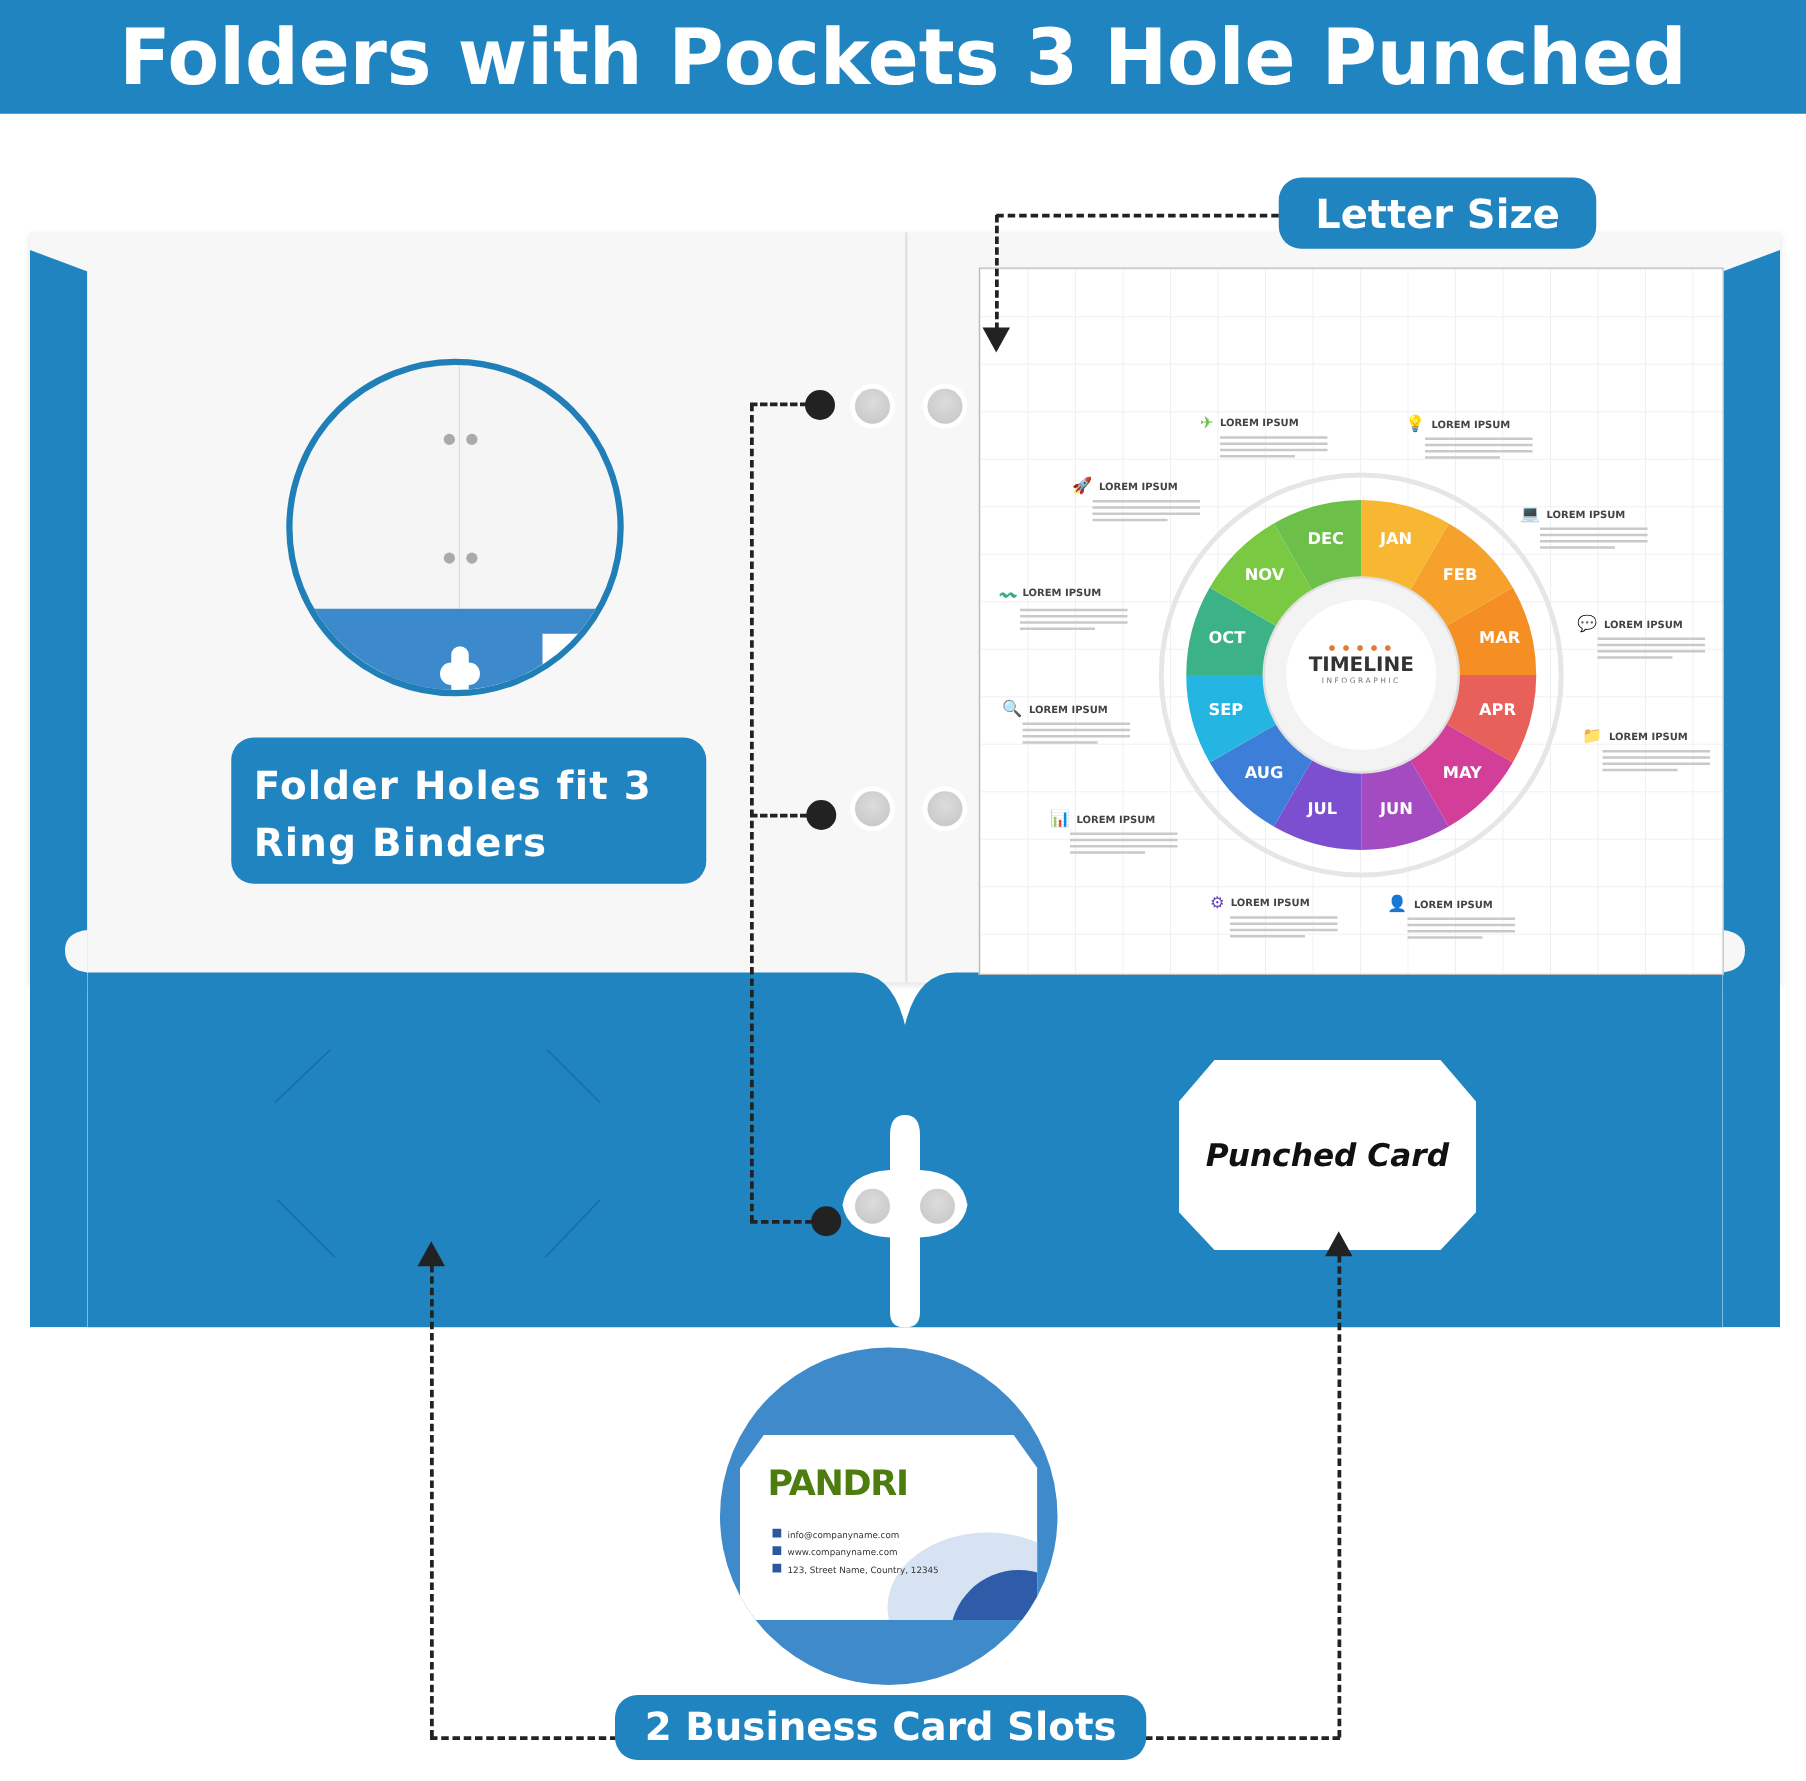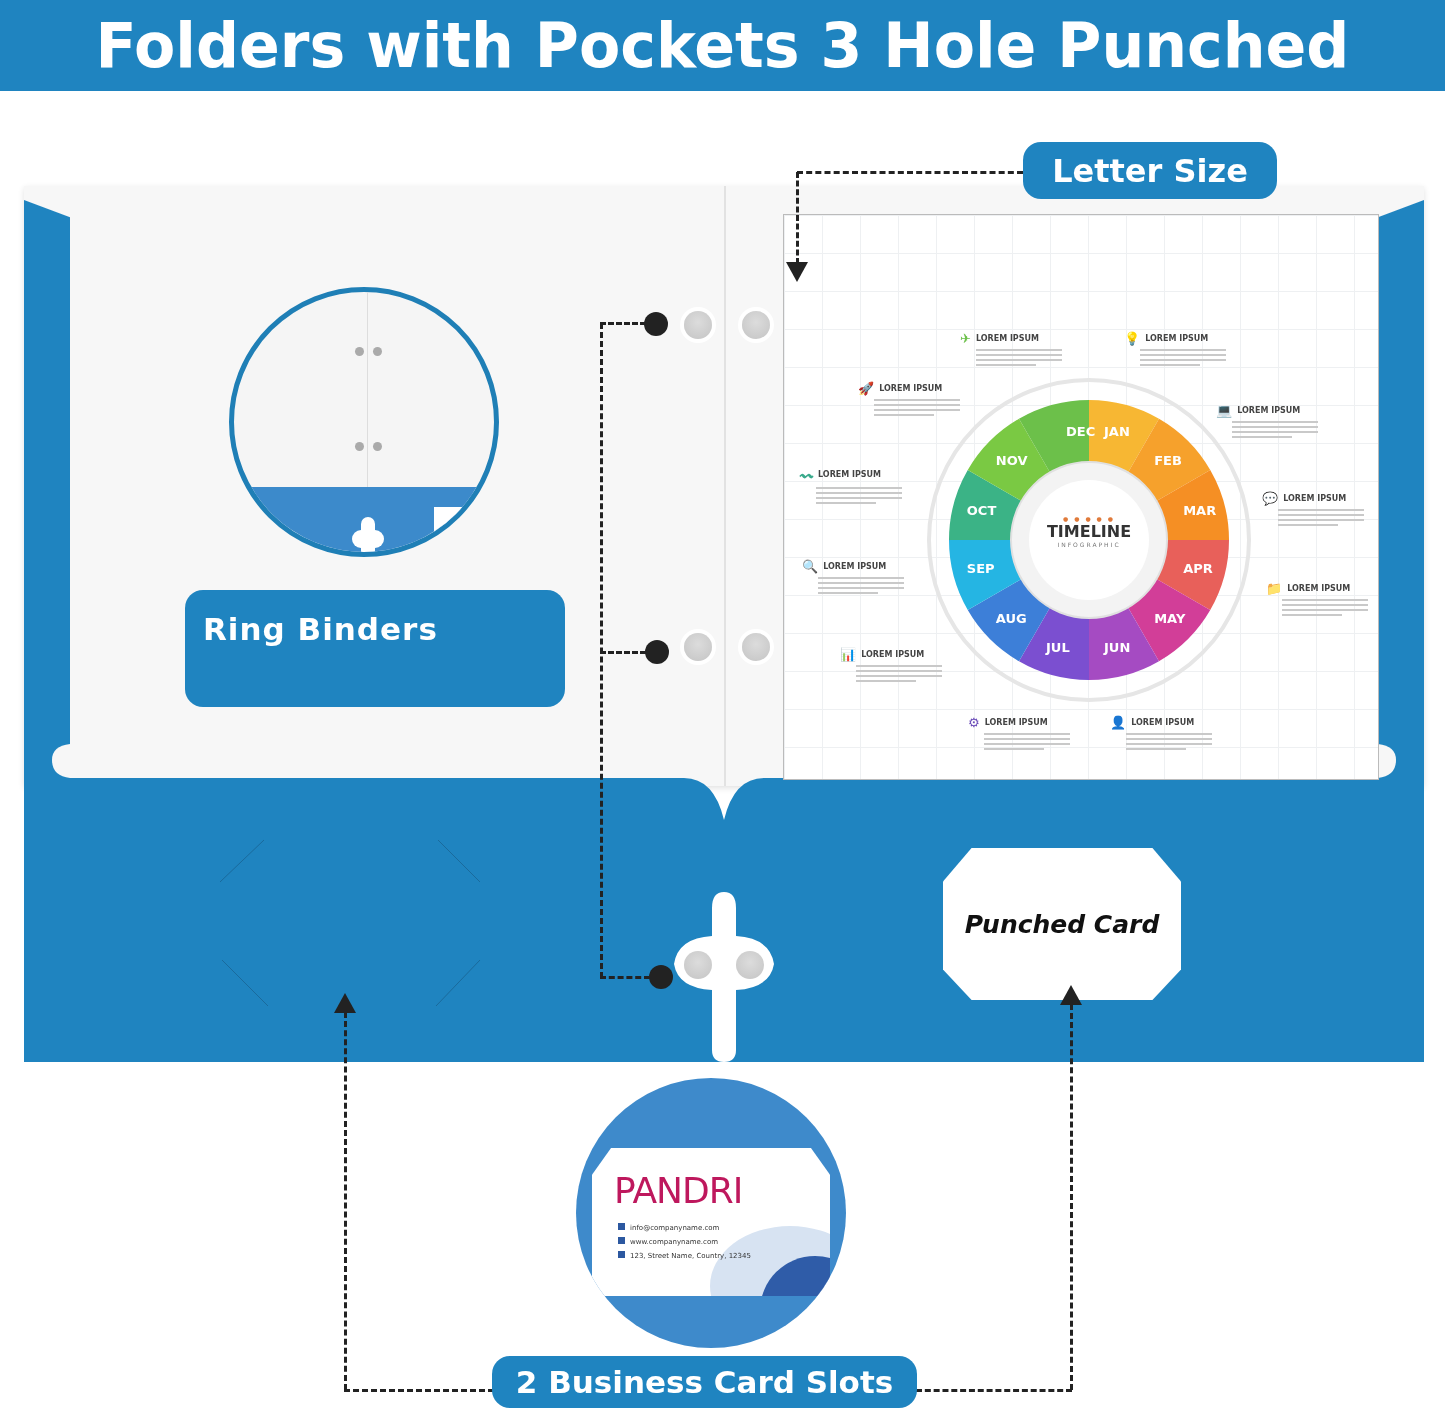--- a/index.html
+++ b/index.html
@@ -103,21 +103,21 @@
         <div class="month" style="left: 370.196px; top: 237.804px;">FEB</div>
         <div class="month" style="left: 399.184px; top: 288.012px;">MAR</div>
         <div class="month" style="left: 399.184px; top: 345.988px;">APR</div>
         <div class="month" style="left: 370.196px; top: 396.196px;">MAY</div>
         <div class="month" style="left: 319.988px; top: 425.184px;">JUN</div>
         <div class="month" style="left: 262.012px; top: 425.184px;">JUL</div>
         <div class="month" style="left: 211.804px; top: 396.196px;">AUG</div>
         <div class="month" style="left: 182.816px; top: 345.988px;">SEP</div>
         <div class="month" style="left: 182.816px; top: 288.012px;">OCT</div>
         <div class="month" style="left: 211.804px; top: 237.804px;">NOV</div>
-        <div class="month" style="left: 262.012px; top: 208.816px; margin-left: 20px;">DEC</div>
+        <div class="month" style="left: 262.012px; top: 208.816px;">DEC</div>
       </div>
     <div id="items">
         <div class="info-item" style="left: 176px; top: 116px;">
           <div class="t">
             <span class="ic" style="color:#6cc04a">✈</span>
             <span>LOREM IPSUM</span>
           </div>
           <div class="lines">
             <div></div>
             <div></div>
@@ -259,39 +259,40 @@
     <div class="abs" style="left:139px;top:55px;width:9px;height:9px;border-radius:50%;background:#aaa"></div>
     <div class="abs" style="left:121px;top:150px;width:9px;height:9px;border-radius:50%;background:#aaa"></div>
     <div class="abs" style="left:139px;top:150px;width:9px;height:9px;border-radius:50%;background:#aaa"></div>
     <div class="abs" style="left:0;top:195px;width:270px;height:80px;background:#3c8acb"></div>
     <div class="abs" style="left:127px;top:225px;width:14px;height:40px;border-radius:7px;background:#fff"></div>
     <div class="abs" style="left:118px;top:238px;width:32px;height:18px;border-radius:9px;background:#fff"></div>
     <div class="abs" style="left:200px;top:215px;width:60px;height:50px;background:#fff"></div>
   </div>
 
   <div class="abs pill" style="left:185px;top:590px;width:380px;height:117px;padding:16px 18px;font-size:31px;line-height:46px;letter-spacing:1px">
+    <div>Folder Holes fit 3</div>
     <div>Ring Binders</div>
   </div>
 
   <div class="abs" style="left:943px;top:848px;width:238px;height:152px;background:#fff;clip-path:polygon(12% 0,88% 0,100% 22%,100% 80%,88% 100%,12% 100%,0 80%,0 22%);display:flex;align-items:center;justify-content:center">
     <span style="font-size:25px;font-weight:bold;font-style:italic;color:#111">Punched Card</span>
   </div>
 
   <div class="arrow-up" style="left:334px;top:993px"></div>
   <div class="dash-v" style="left:344px;top:1012px;height:378px"></div>
   <div class="dash-h" style="left:344px;top:1389px;width:150px"></div>
   <div class="arrow-up" style="left:1060px;top:985px"></div>
   <div class="dash-v" style="left:1070px;top:1004px;height:386px"></div>
   <div class="dash-h" style="left:916px;top:1389px;width:156px"></div>
 
   <div class="abs" style="left:576px;top:1078px;width:270px;height:270px;border-radius:50%;background:#3e8acb;overflow:hidden">
     <div class="abs" style="left:16px;top:70px;width:238px;height:148px;background:#fff;clip-path:polygon(8% 0,92% 0,100% 18%,100% 100%,0 100%,0 18%);overflow:hidden">
       <div class="abs" style="right:-40px;bottom:-50px;width:160px;height:120px;border-radius:50%;background:#d7e3f2"></div>
       <div class="abs" style="right:-40px;bottom:-70px;width:110px;height:110px;border-radius:50%;background:#2f5ca8"></div>
-      <div class="abs" style="left:22px;top:22px;font-size:36px;font-weight:normal;color:#be185d;letter-spacing:-1px">PANDRI</div>
+      <div class="abs" style="left:22px;top:22px;font-size:28px;font-weight:bold;color:#4d7c0f;letter-spacing:-1px">PANDRI</div>
       <div class="abs" style="left:26px;top:73px;font-size:7px;color:#333;line-height:14px">
         <div><span style="display:inline-block;width:7px;height:7px;background:#2c58a0;margin-right:5px"></span><span>info@companyname.com</span></div>
         <div><span style="display:inline-block;width:7px;height:7px;background:#2c58a0;margin-right:5px"></span><span>www.companyname.com</span></div>
         <div><span style="display:inline-block;width:7px;height:7px;background:#2c58a0;margin-right:5px"></span><span>123, Street Name, Country, 12345</span></div>
       </div>
     </div>
   </div>
 
   <div class="abs pill" style="left:492px;top:1356px;width:425px;height:52px;display:flex;align-items:center;justify-content:center;font-size:31px">2 Business Card Slots</div>
 

